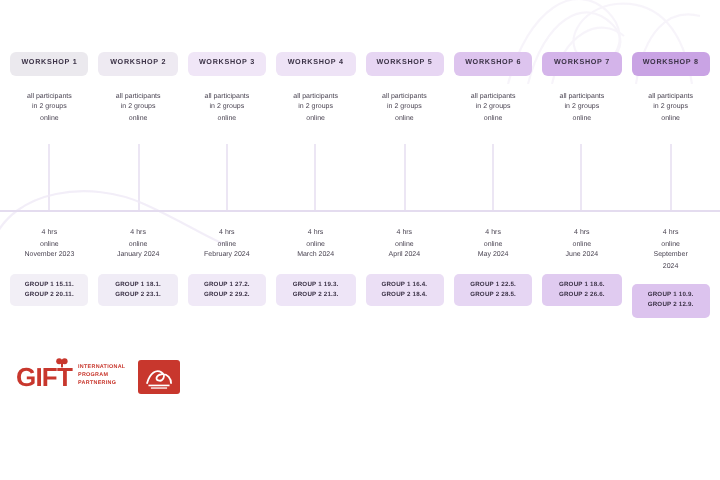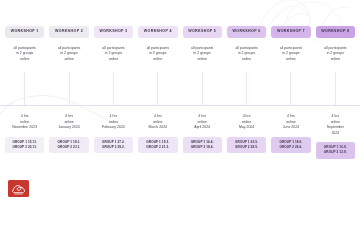--- a/index.html
+++ b/index.html
@@ -288,20 +288,32 @@
 online
 September
 2024</div>
       <div class="gbadge" style="background: rgb(220, 195, 238);">GROUP 1 10.9.
 GROUP 2 12.9.</div>
     </div>
 
   </div>
 
   <div class="footer">
+    <div class="gift">
+      <div class="giftword">
+        GIFT<svg class="bow" viewBox="0 0 6 5" aria-hidden="true">
+          <circle cx="1.6" cy="1.6" r="1.5" fill="#c8372d"></circle>
+          <circle cx="4.3" cy="1.6" r="1.5" fill="#c8372d"></circle>
+          <rect x="2.5" y="1.1" width="1" height="3.6" fill="#c8372d"></rect>
+        </svg>
+      </div>
+      <div class="gifttag">INTERNATIONAL
+PROGRAM
+PARTNERING</div>
+    </div>
     <div class="redmark">
       <svg viewBox="0 0 21 17" width="17" height="14" aria-hidden="true">
         <path d="M3 12 C 5 5, 9 3, 12 5 C 15 7, 13 11, 10 10 C 8 9.3, 9 6.5, 12 6.2 C 16 5.8, 18 9, 18 12" fill="none" stroke="#ffffff" stroke-width="1.1"></path>
         <rect x="4" y="12.6" width="13" height="1" fill="#ffffff"></rect>
         <rect x="5.5" y="14.3" width="10" height="0.8" fill="#ffffff"></rect>
       </svg>
     </div>
   </div>
 
 </div>

